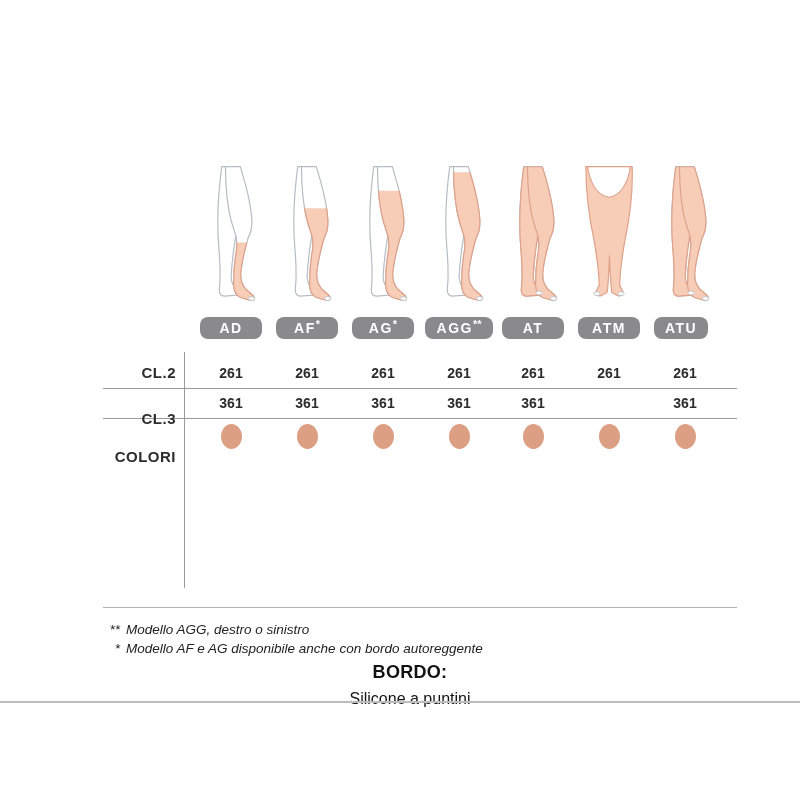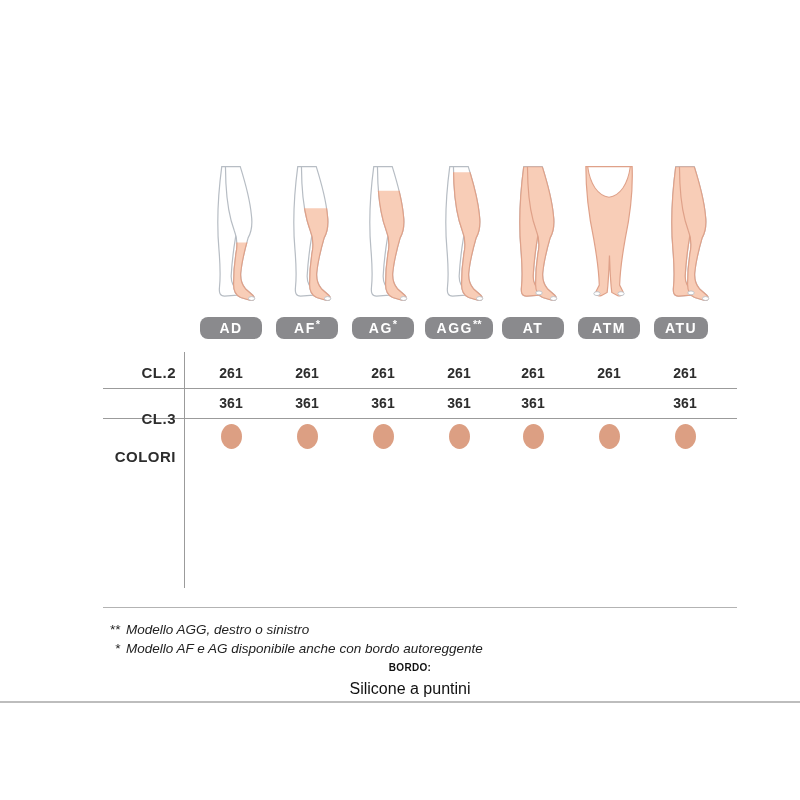--- a/index.html
+++ b/index.html
@@ -29,21 +29,21 @@
             font-size:15px;letter-spacing:.5px;height:22px;line-height:22px;}
   .cell{position:absolute;width:70px;text-align:center;font-weight:bold;font-size:14px;
         height:22px;line-height:22px;}
   .dot{position:absolute;top:424px;width:21px;height:25px;border-radius:50%;background:var(--dot,#dc9f83);}
 
   .footnotes{position:absolute;left:94px;top:620px;font-style:italic;font-size:13.5px;color:#222;}
   .fn{line-height:19px;white-space:nowrap;}
   .fn .mark{display:inline-block;width:26px;text-align:right;margin-right:6px;}
 
   .bordo{position:absolute;left:20px;top:662px;width:780px;text-align:center;color:#111;}
-  .bordo .t{font-weight:bold;font-size:10px;letter-spacing:.3px;}
+  .bordo .t{font-weight:bold;font-size:18px;letter-spacing:.3px;}
   .bordo .s{font-size:16px;margin-top:7px;}
 </style>
 </head>
 <body>
 
 <div class="page">
 
 
   <div id="legs">
       <div class="fig" style="left: 194px;">

